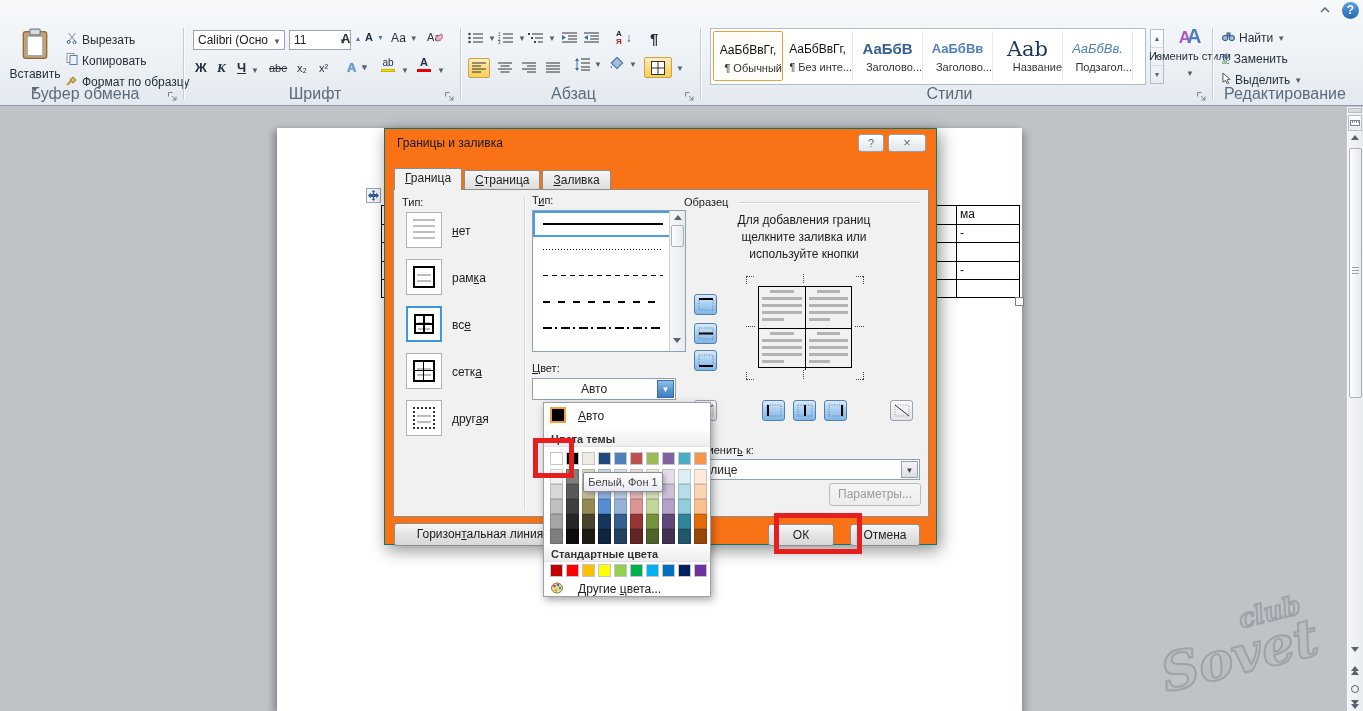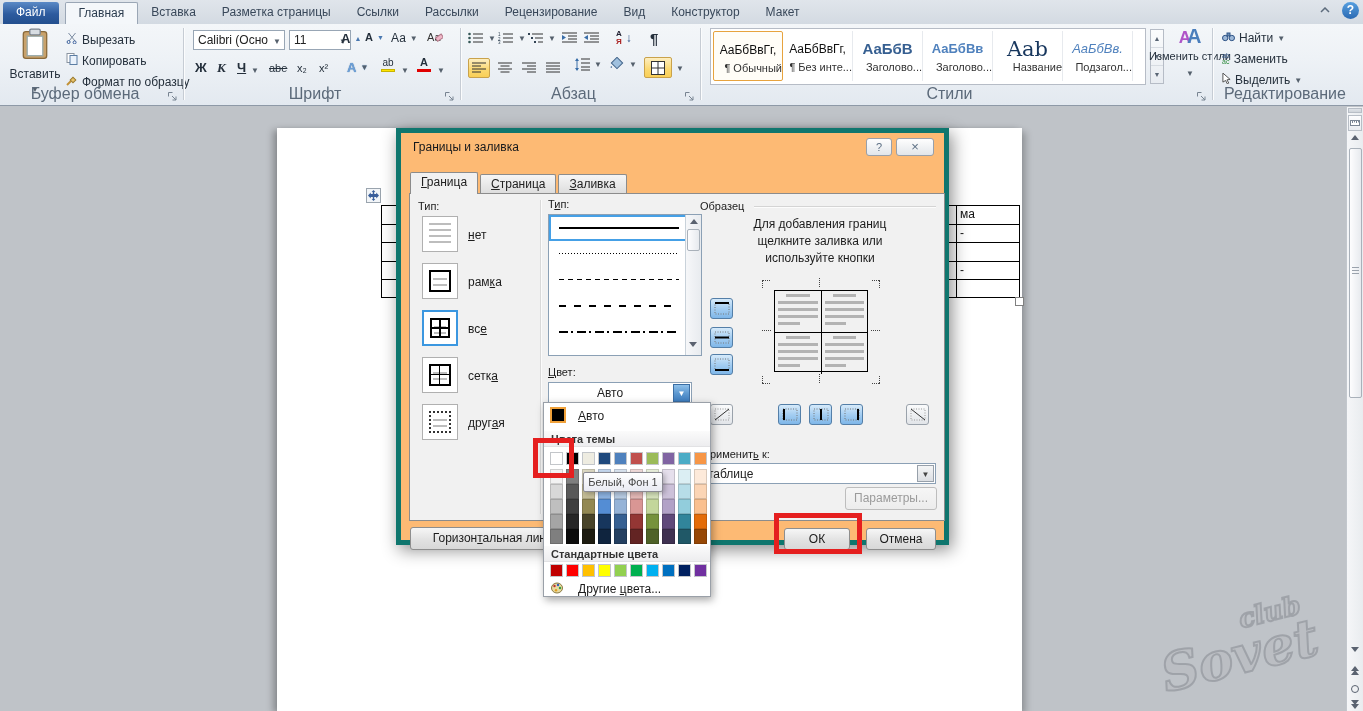--- a/index.html
+++ b/index.html
@@ -51,21 +51,21 @@
   
   .vscroll{position:absolute;right:0;top:107px;width:17px;height:604px;background:linear-gradient(90deg,#f5f6f8,#e9ecef);border-left:1px solid #c2c7cd;z-index:9}
   .vs-el{position:absolute;left:1px;width:14px;text-align:center;color:#5a6270}
   .vthumb{position:absolute;left:2px;top:41px;width:13px;height:250px;background:linear-gradient(90deg,#fdfdfe,#e7eaee);border:1px solid #a9b1ba;border-radius:2px}
   .vgrip{position:absolute;left:2px;right:2px;top:118px;height:8px;background:repeating-linear-gradient(#9aa2ac 0 1px,transparent 1px 3px)}
   .tri{width:0;height:0;margin:1px auto}
   .tri.up{border-left:4px solid transparent;border-right:4px solid transparent;border-bottom:5px solid #5a6270}
   .tri.down{border-left:4px solid transparent;border-right:4px solid transparent;border-top:5px solid #5a6270}
   .circ{width:8px;height:8px;border:1px solid #5a6270;border-radius:50%;margin:2px auto}
   
-  .dialog{position:absolute;left:396px;top:128px;width:553px;height:417px;background:#fdba74;border:5px solid #0f766e;box-shadow:3px 5px 16px rgba(0,0,0,.45);z-index:10}
+  .dialog{position:absolute;left:384px;top:128px;width:553px;height:417px;background:#f97316;border:1px solid #0f766e;box-shadow:3px 5px 16px rgba(0,0,0,.45);z-index:10}
   .dlg-title{position:absolute;left:12px;top:7px;font-size:12px;color:#15181c}
   .dlg-sysbtn{position:absolute;top:5px;height:18px;border:1px solid #98a0ab;border-radius:3px;background:linear-gradient(#fefefe,#e2e6ea);text-align:center;font-size:11px;color:#5c6f84;line-height:16px}
   .tabs2{position:absolute;left:9px;top:39px;height:22px}
   .tab2{display:inline-block;height:20px;line-height:19px;padding:0 10px;font-size:12px;border:1px solid #8c8c8c;border-bottom:none;background:linear-gradient(#f6f6f6,#dcdcdc);margin-right:2px;border-radius:2px 2px 0 0;vertical-align:bottom}
   .tab2.active{background:#f1f1f1;height:22px;position:relative;z-index:2}
   .panel{position:absolute;left:8px;top:60px;width:536px;height:328px;border:1px solid #8c8c8c;background:#f1f1f1}
   .plbl{position:absolute;font-size:11px;color:#1c1c1c;white-space:nowrap}
   .btype{position:absolute;left:0;width:130px;height:40px}
   .bticon{position:absolute;left:12px;width:36px;height:36px;background:#fff;border:1px solid #b0b0b0;cursor:default}
   .btsel{border:2px solid #3b97e0}
@@ -116,32 +116,20 @@
   .pal-item-lbl{position:absolute;left:34px;font-size:12px;color:#1c1c1c}
   .tooltip{position:absolute;left:583px;top:472px;width:80px;height:20px;background:linear-gradient(#ffffff,#e9eaf2);border:1px solid #8a8a93;border-radius:2px;box-shadow:2px 2px 5px rgba(0,0,0,.25);font-size:11px;color:#444;text-align:center;padding-top:3px;z-index:55;white-space:nowrap}
   .redbox{position:absolute;border:5px solid #e51f1f;z-index:60}
   .helpq{position:absolute;right:4px;top:2px;width:17px;height:17px;border-radius:50%;background:linear-gradient(#57a0e0,#2a69b2);color:#fff;font-weight:bold;text-align:center;line-height:17px;font-size:12px;z-index:9}
   .chev{position:absolute;right:32px;top:6px;width:12px;height:8px;z-index:9;color:#5d6c7d;font-size:9px;line-height:8px;text-align:center}
 </style>
 </head>
 <body>
 
 <div class="ribbon">
-  <div class="tabrow" id="tabrow">
-      <div class="tab file">Файл</div>
-      <div class="tab active">Главная</div>
-      <div class="tab">Вставка</div>
-      <div class="tab">Разметка страницы</div>
-      <div class="tab">Ссылки</div>
-      <div class="tab">Рассылки</div>
-      <div class="tab">Рецензирование</div>
-      <div class="tab">Вид</div>
-      <div class="tab">Конструктор</div>
-      <div class="tab">Макет</div>
-    </div>
 
   <div class="rb" style="left:2px;width:180px">
     <div class="rbtn" style="left:8px;top:4px;width:50px;height:66px;flex-direction:column;justify-content:flex-start">
       <span class="miniic">
         <svg width="26" height="32" viewBox="0 0 20 24">
             <rect x="1" y="2.5" width="18" height="20.5" rx="2" fill="#c9a26b" stroke="#8a6a3a"></rect>
             <rect x="4" y="6" width="12" height="15" fill="#fff" stroke="#9aa"></rect>
             <rect x="6" y="0.5" width="8" height="4.5" rx="1" fill="#d8dde2" stroke="#78818c"></rect>
           </svg>
       </span>

